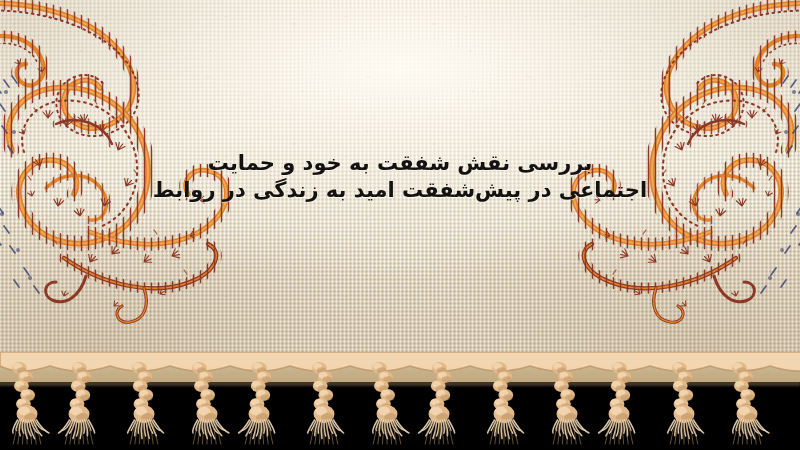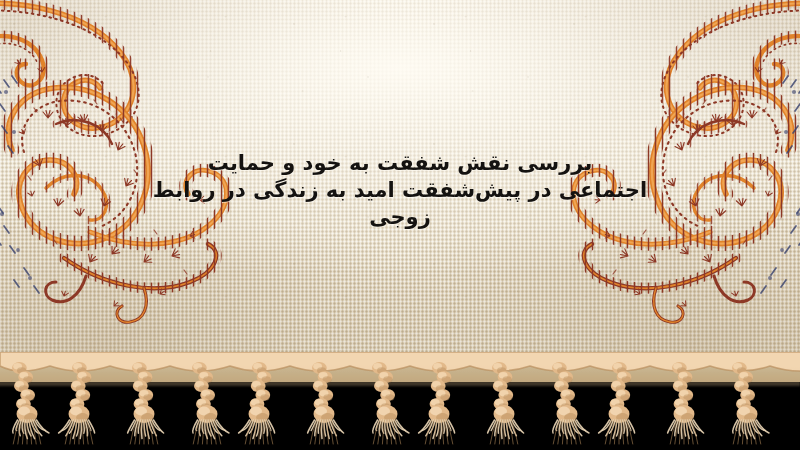--- a/index.html
+++ b/index.html
@@ -305,21 +305,20 @@
           <path d="M40 108 l3 4 M100 100 l3 4 M140 170 l3 4 M60 240 l3 4
                    M160 230 l3 4 M190 270 l3 4 M34 176 l3 4 M126 118 l3 4"></path>
         </g>
       </g>
     </svg>
   </div>
 
   <div id="title-block">
     <div class="title-line">بررسی نقش شفقت به خود و حمایت</div>
     <div class="title-line">اجتماعی در پیش‌شفقت امید به زندگی در روابط</div>
-    <div class="title-line">زوجی</div>
   </div>
 
   <div id="fringe">
     <svg id="fringe-svg" viewBox="0 0 800 98" width="800" height="98" aria-hidden="true">
         <path d="M0 14 Q 20 24, 50 14 Q 80 24, 110 14 Q 140 24, 170 14 Q 200 24, 230 14 Q 260 24, 290 14 Q 320 24, 350 14 Q 380 24, 410 14 Q 440 24, 470 14 Q 500 24, 530 14 Q 560 24, 590 14 Q 620 24, 650 14 Q 680 24, 710 14 Q 740 24, 770 14 Q 800 24, 830 14 L 820 0 L 0 0 Z" fill="#f3d7b2" opacity=".95"></path>
         <path d="M0 14 Q 20 24, 50 14 Q 80 24, 110 14 Q 140 24, 170 14 Q 200 24, 230 14 Q 260 24, 290 14 Q 320 24, 350 14 Q 380 24, 410 14 Q 440 24, 470 14 Q 500 24, 530 14 Q 560 24, 590 14 Q 620 24, 650 14 Q 680 24, 710 14 Q 740 24, 770 14 Q 800 24, 830 14 L 820 0 L 0 0 Z" fill="none" stroke="#b98f5e" stroke-width="1.6" opacity=".7"></path>
         <g>
           <ellipse cx="19.4" cy="16" rx="7.4" ry="6" fill="#e2b98a"></ellipse>
           <ellipse cx="17.599999999999998" cy="14.2" rx="4.4" ry="3.2" fill="#f3d7b2" opacity=".85"></ellipse>
           <ellipse cx="21.599999999999998" cy="18.4" rx="4.6" ry="3.2" fill="#b98f5e" opacity=".45"></ellipse>

